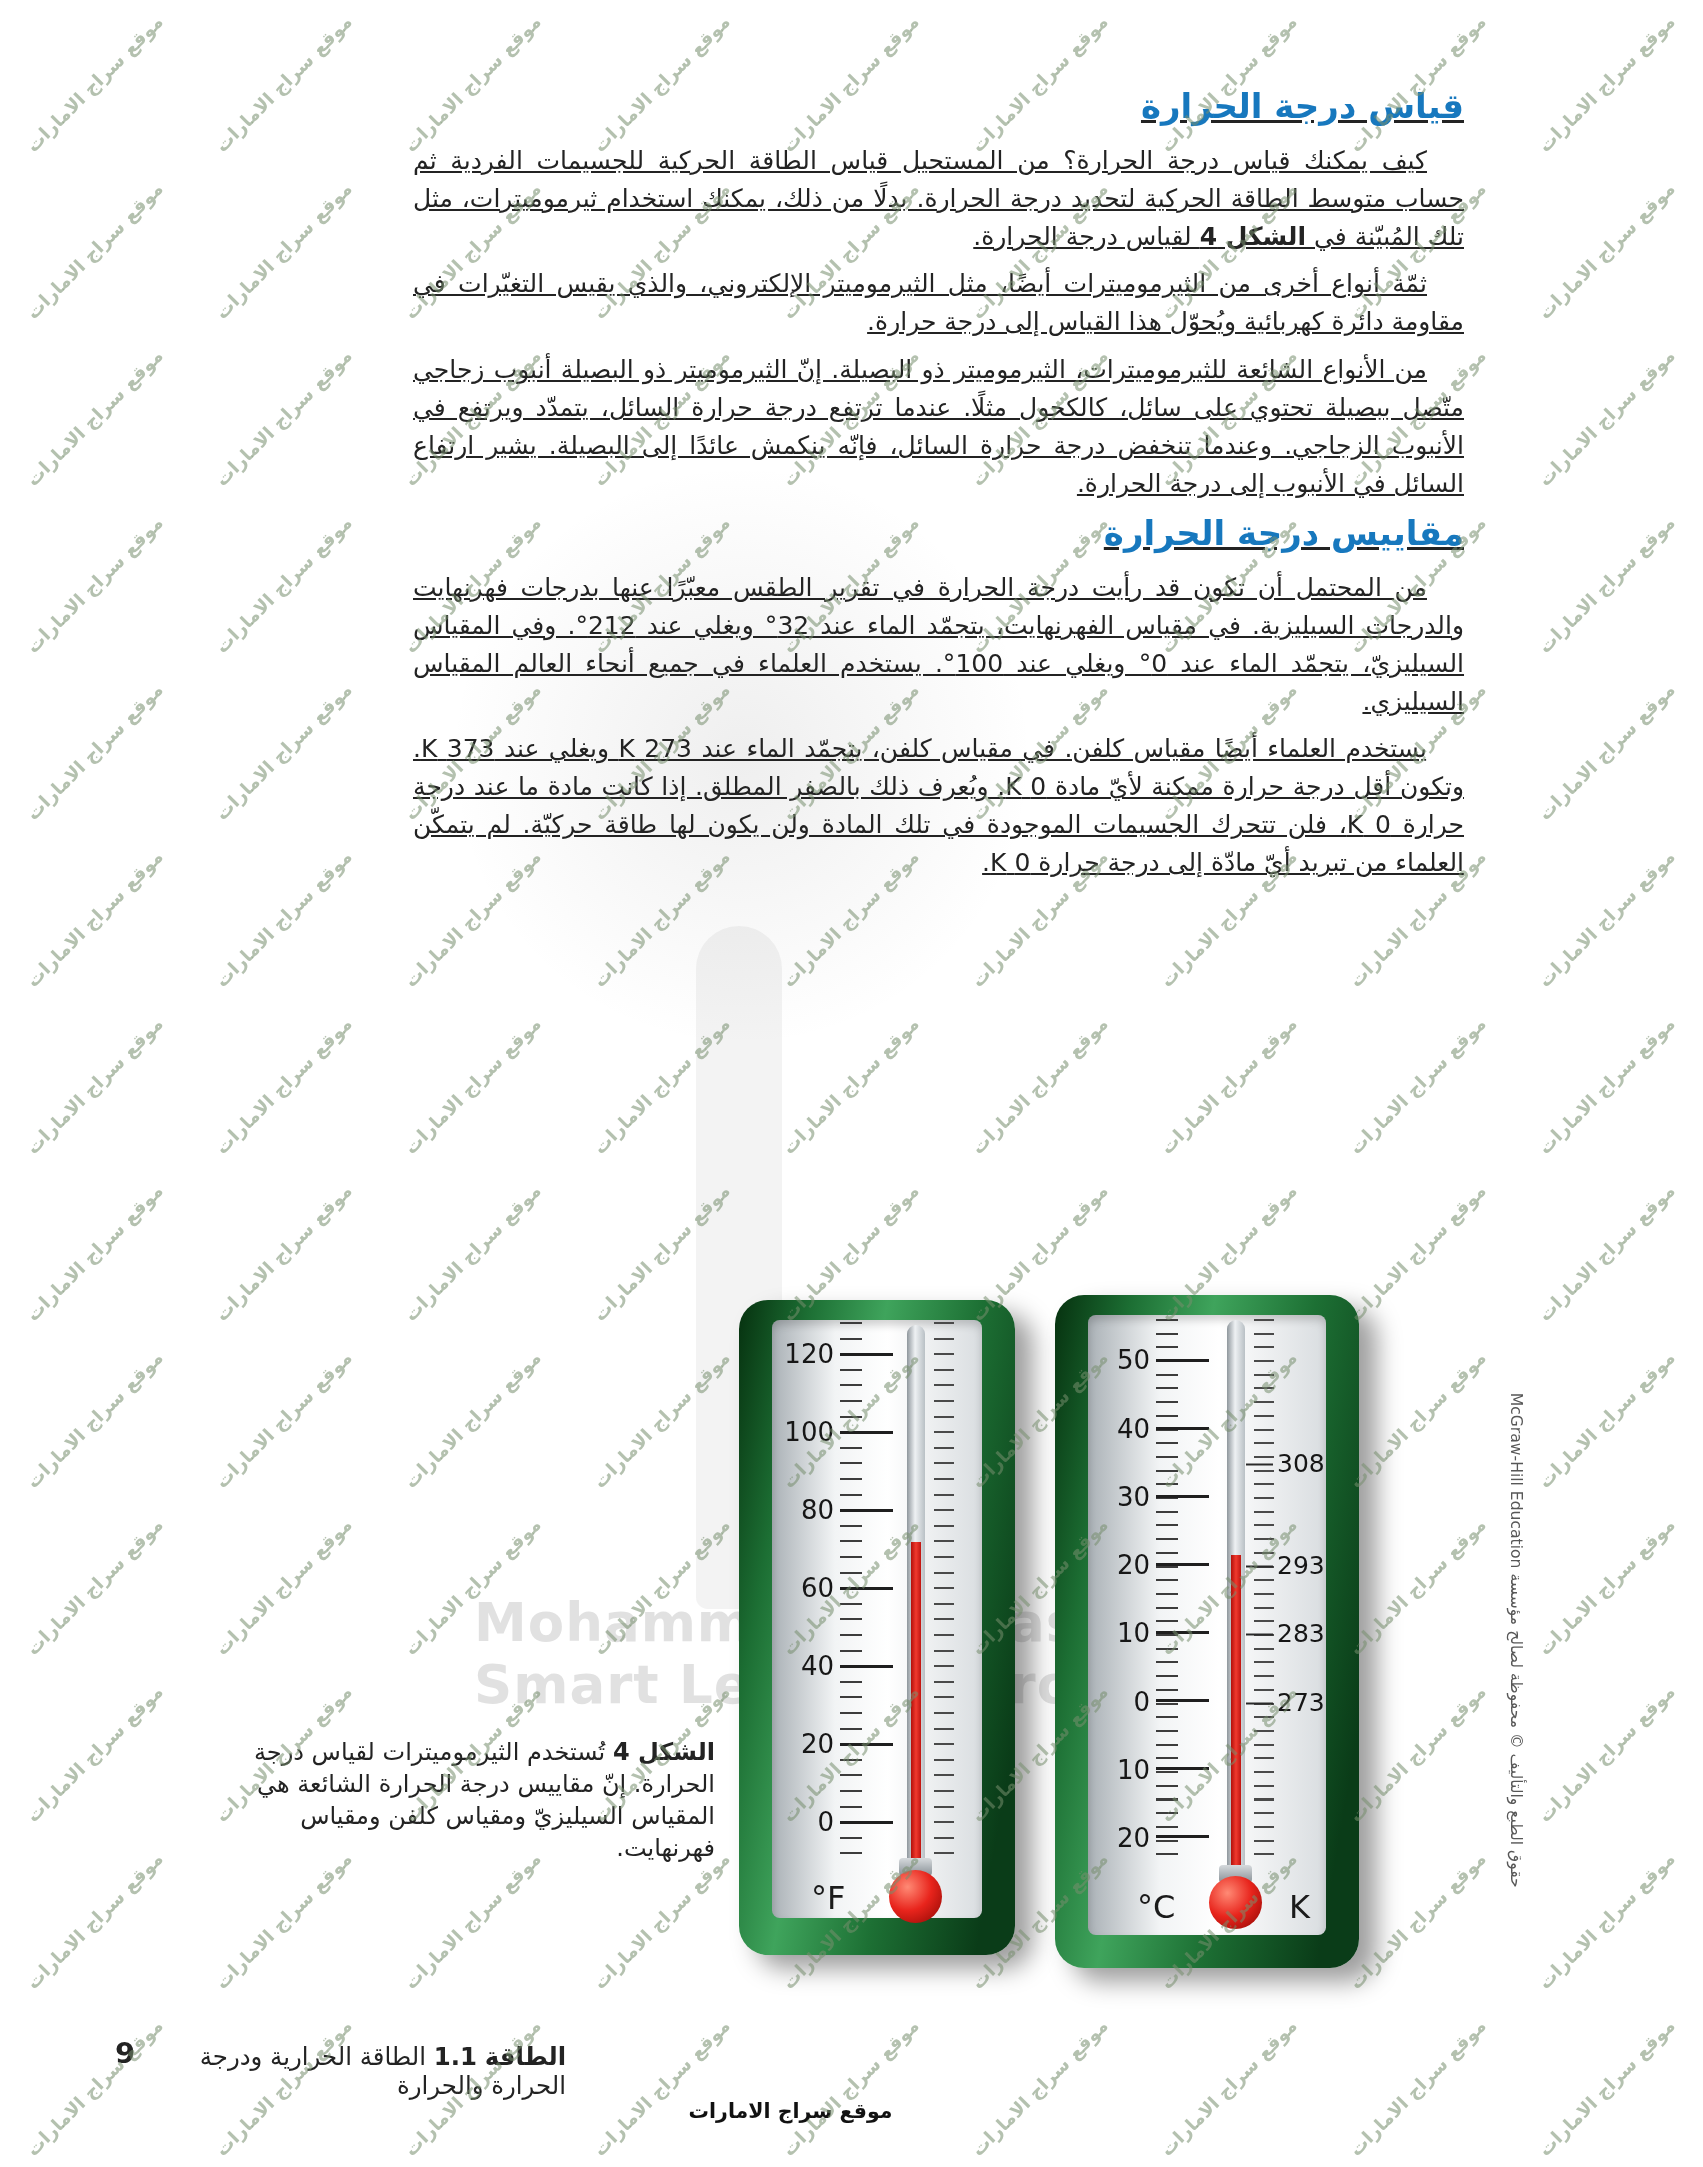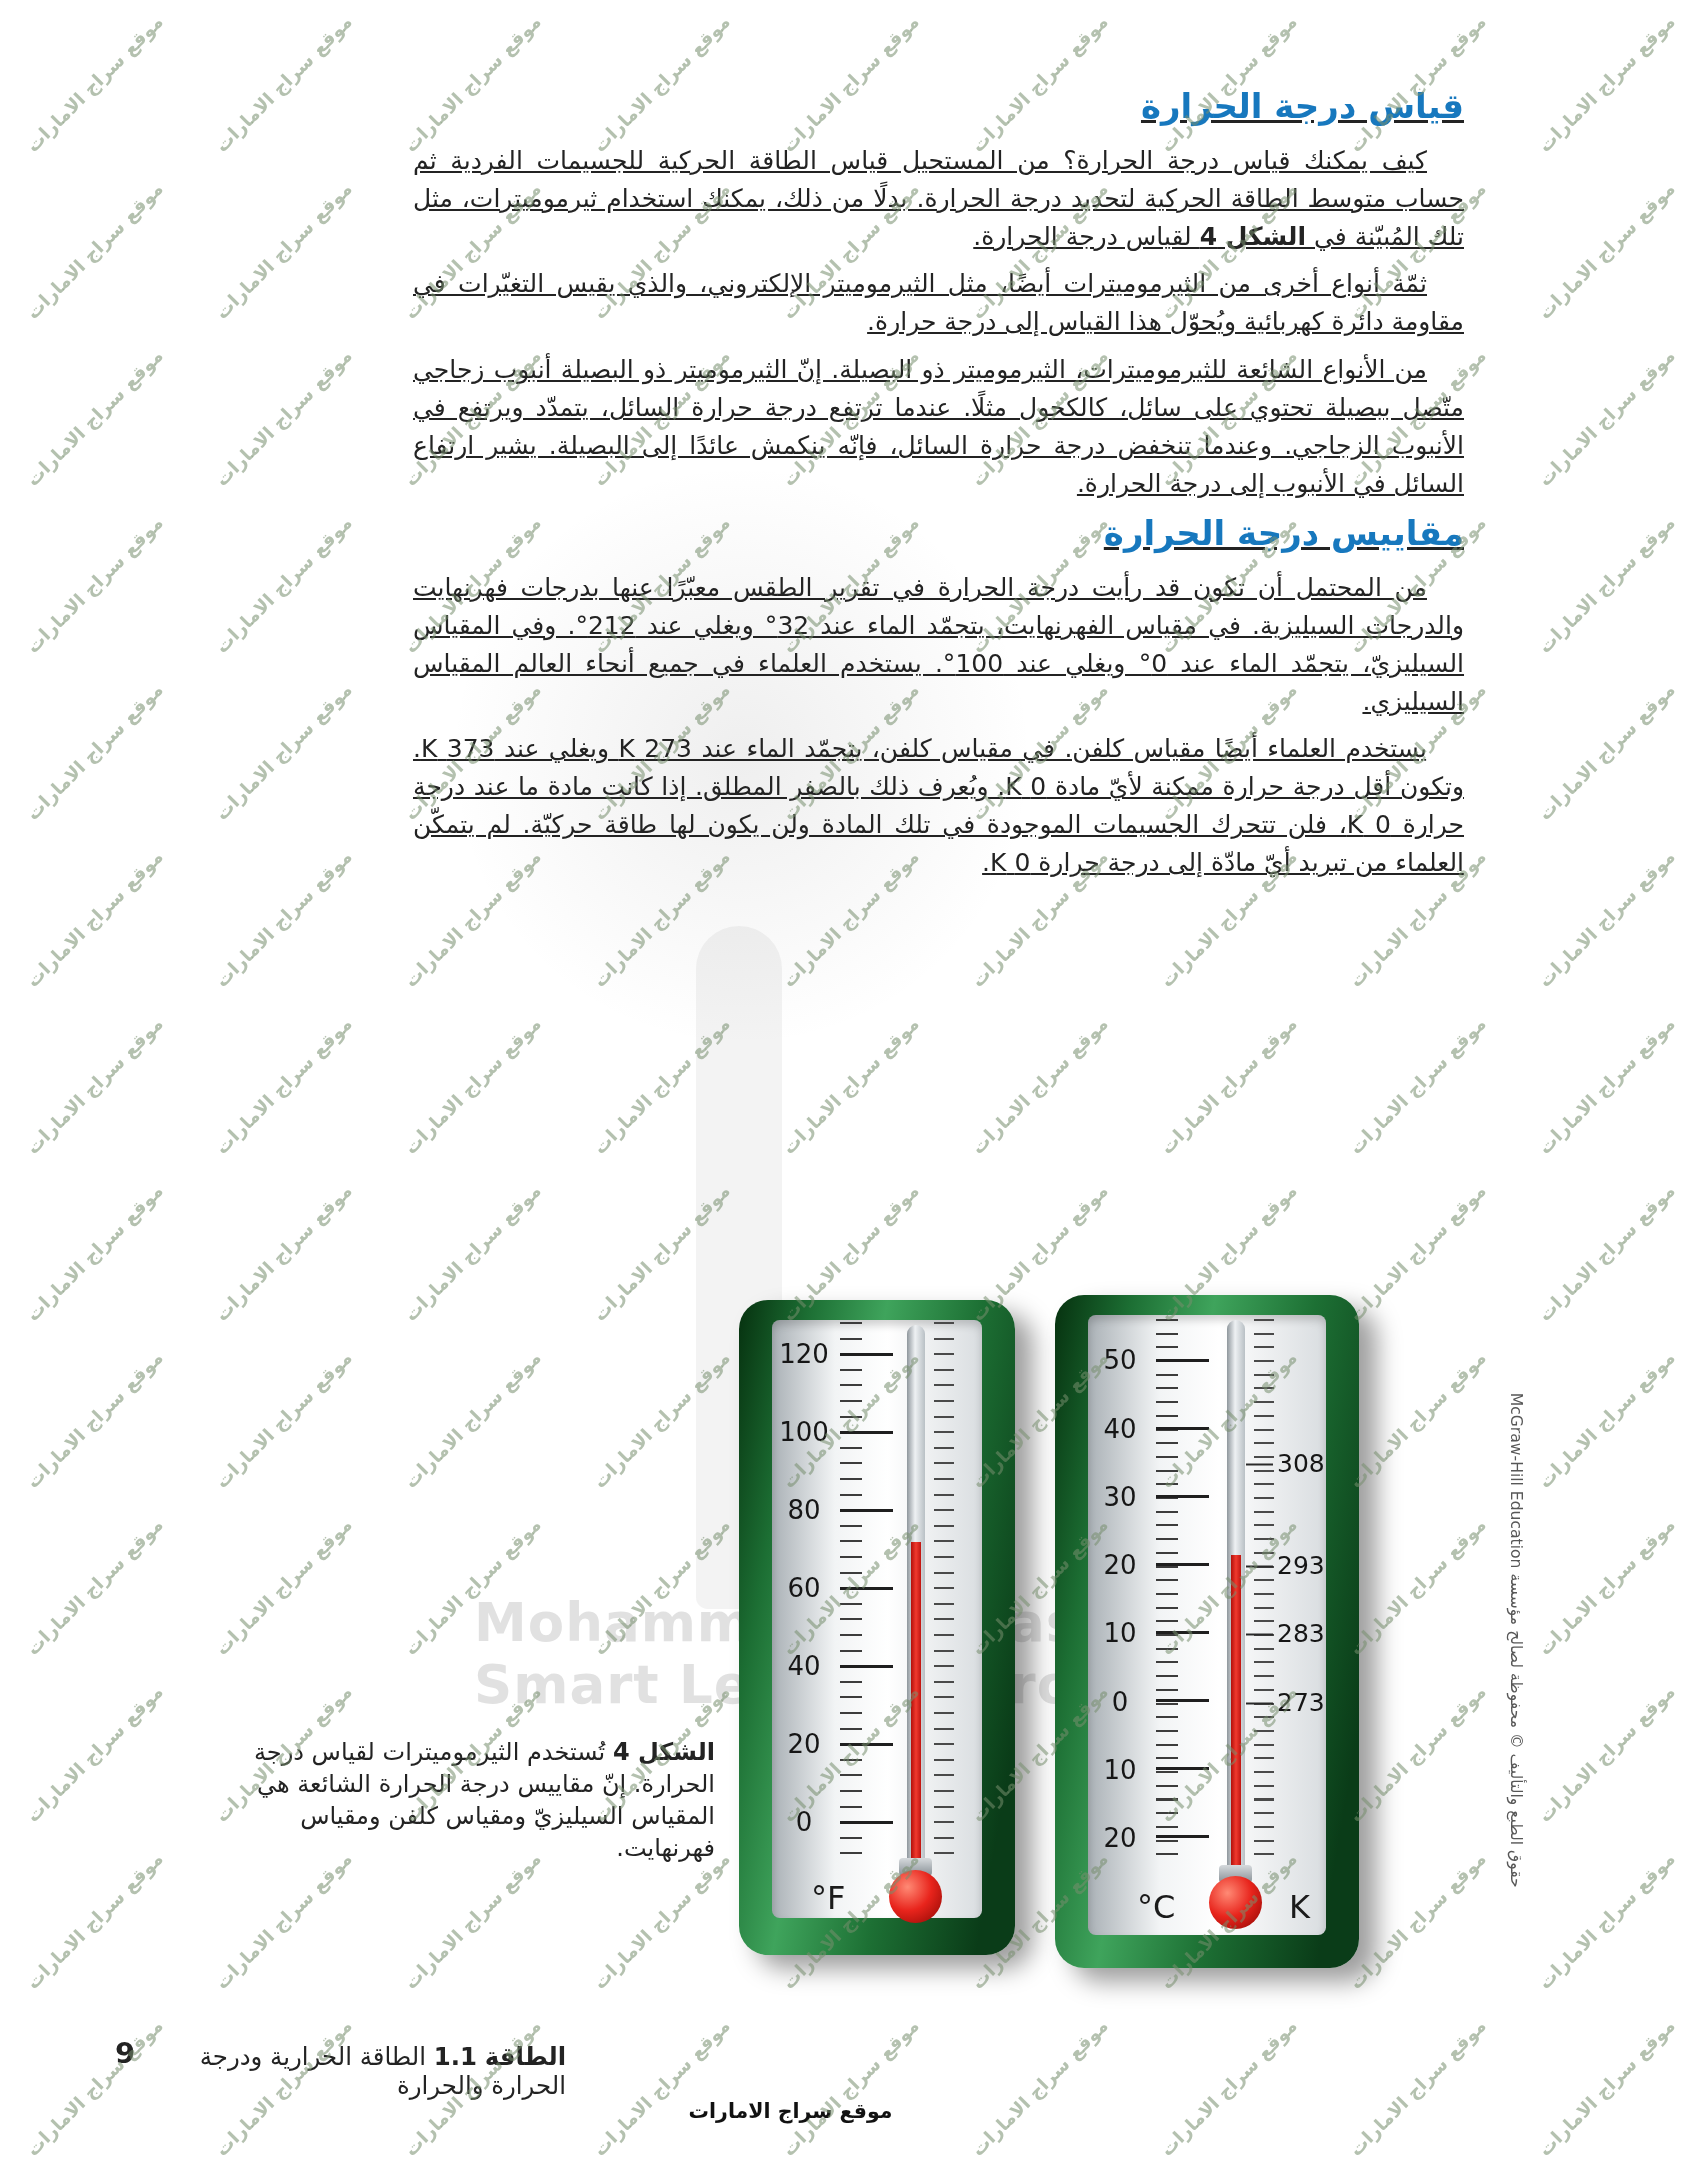--- a/index.html
+++ b/index.html
@@ -34,21 +34,21 @@
   .thermo.f  { left:739px;  top:1300px; width:276px; height:655px; }
   .thermo.ck { left:1055px; top:1295px; width:304px; height:673px; }
   .frame { position:absolute; inset:0; border-radius:29px;
            background:linear-gradient(100deg,#06310f 0%,#1c6e33 18%,#3fa45c 38%,#1d7034 62%,#0a3c18 90%);
            box-shadow:17.6px 13.7px 25px rgba(0,0,0,0.38); }
   .panel { position:absolute; left:33px; right:33px; top:19.5px; bottom:37px; border-radius:7.8px;
            background:linear-gradient(to right,#aab1b6 0%,#f2f4f5 30%,#ffffff 55%,#d9dde0 100%);
            box-shadow:inset 0 4.9px 8.8px rgba(0,0,0,0.18); }
   .thermo.ck .panel { bottom:33px; }
 
-  .slabel { position:absolute; left:35px; width:60px; text-align:center; font-size:26px; color:#161616;
+  .slabel { position:absolute; left:35px; width:60px; text-align:right; font-size:26px; color:#161616;
             transform:translateY(-50%); z-index:3; }
   
   .f0{top:54px}.f1{top:132px}.f2{top:210px}.f3{top:288px}.f4{top:366px}.f5{top:444px}.f6{top:522px}
   
   .c0{top:65px}.c1{top:134px}.c2{top:202px}.c3{top:270px}.c4{top:338px}.c5{top:407px}.c6{top:475px}.c7{top:543px}
   
   .klabel { position:absolute; left:222px; width:62px; font-size:25px; color:#161616;
             transform:translateY(-50%); text-align:left; z-index:3; }
   .klabel::before { content:""; position:absolute; left:-31px; top:50%; width:27px; height:2.9px; background:#2a2a2a; }
   .k0{top:168px}.k1{top:270px}.k2{top:338px}.k3{top:407px}

